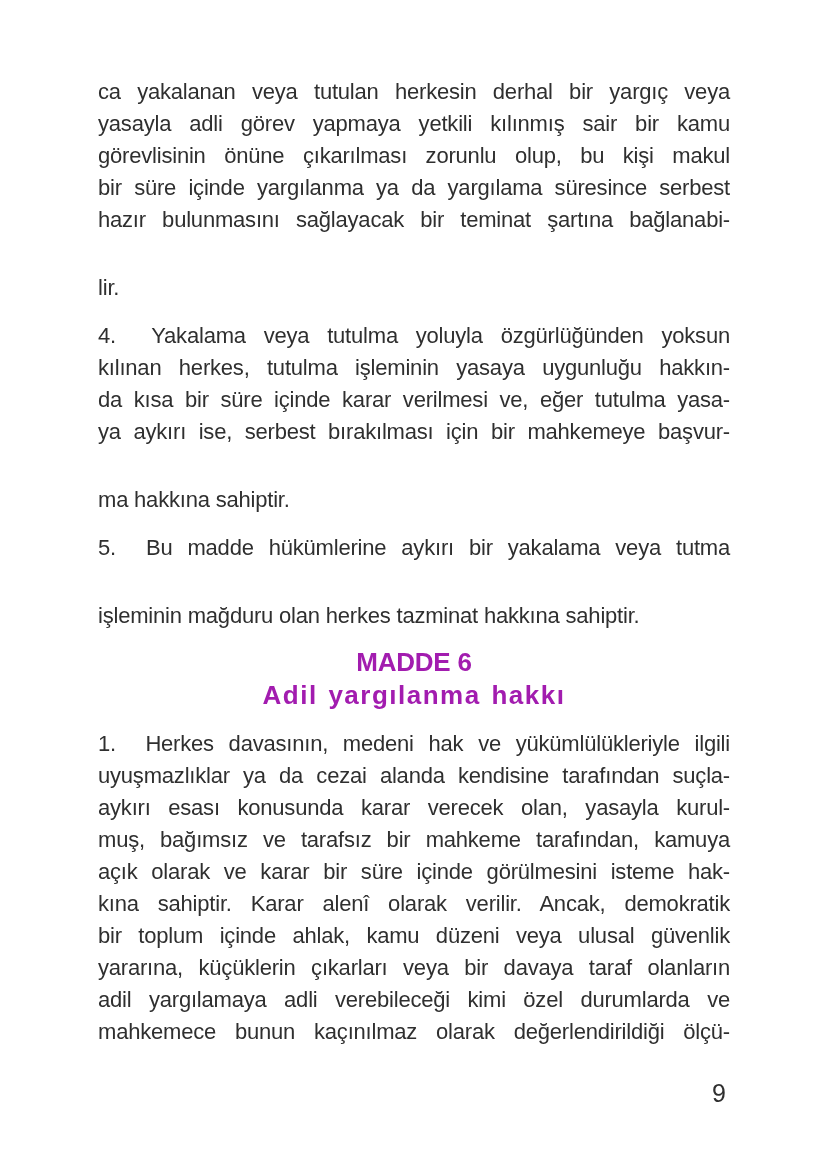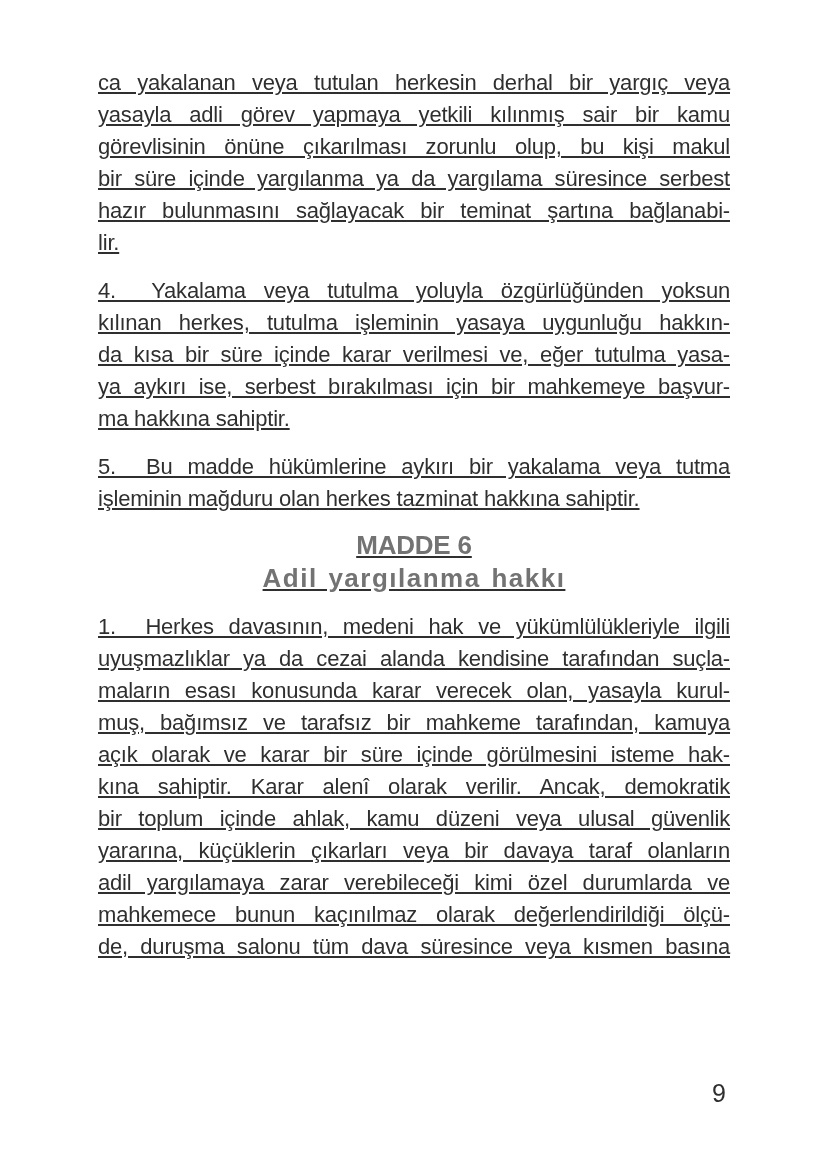--- a/index.html
+++ b/index.html
@@ -15,47 +15,47 @@
     overflow: hidden;
   }
   .page {
     position: absolute;
     inset: 0;
     background: #ffffff;
   }
   .text-column {
     position: absolute;
     left: 98px;
-    top: 67px;
+    top: 76px;
     width: 632px;
     color: #2f2f2f;
     font-size: 22px;
     line-height: 32px;
     letter-spacing: -0.2px;
-    text-decoration: underline;
   }
   .paragraph {
     margin: 16px 0 0 0;
   }
   .paragraph:first-child {
     margin-top: 0;
   }
   .line {
     text-align: justify;
     text-align-last: justify;
     white-space: nowrap;
   }
   .line.last {
     text-align-last: left;
+    margin-top: 36px;
   }
   .heading {
     margin: 14px 0 9px 0;
     text-align: center;
     font-weight: bold;
-    color: #737373;
+    color: #a21caf;
     font-size: 26px;
     line-height: 33px;
   }
   .heading .heading-line {
     text-align: center;
   }
   .heading .heading-line.h2 {
     letter-spacing: 1.5px;
     word-spacing: 2px;
   }
@@ -96,25 +96,24 @@
         <div class="line">5.&nbsp; Bu madde hükümlerine aykırı bir yakalama veya tutma</div>
         <div class="line last">işleminin mağduru olan herkes tazminat hakkına sahiptir.</div>
       </div>
       <div class="heading">
         <div class="heading-line h1">MADDE 6</div>
         <div class="heading-line h2">Adil yargılanma hakkı</div>
       </div>
       <div class="paragraph">
         <div class="line">1.&nbsp; Herkes davasının, medeni hak ve yükümlülükleriyle ilgili</div>
         <div class="line">uyuşmazlıklar ya da cezai alanda kendisine tarafından suçla-</div>
-        <div class="line">maların esası konusunda karar verecek olan, yasayla kurul-</div>
+        <div class="line">aykırı esası konusunda karar verecek olan, yasayla kurul-</div>
         <div class="line">muş, bağımsız ve tarafsız bir mahkeme tarafından, kamuya</div>
         <div class="line">açık olarak ve karar bir süre içinde görülmesini isteme hak-</div>
         <div class="line">kına sahiptir. Karar alenî olarak verilir. Ancak, demokratik</div>
         <div class="line">bir toplum içinde ahlak, kamu düzeni veya ulusal güvenlik</div>
         <div class="line">yararına, küçüklerin çıkarları veya bir davaya taraf olanların</div>
-        <div class="line">adil yargılamaya zarar verebileceği kimi özel durumlarda ve</div>
+        <div class="line">adil yargılamaya adli verebileceği kimi özel durumlarda ve</div>
         <div class="line">mahkemece bunun kaçınılmaz olarak değerlendirildiği ölçü-</div>
-        <div class="line">de, duruşma salonu tüm dava süresince veya kısmen basına</div>
       </div>
     </div>
   <div class="page-number">9</div>
 </div>
 
 </body></html>

